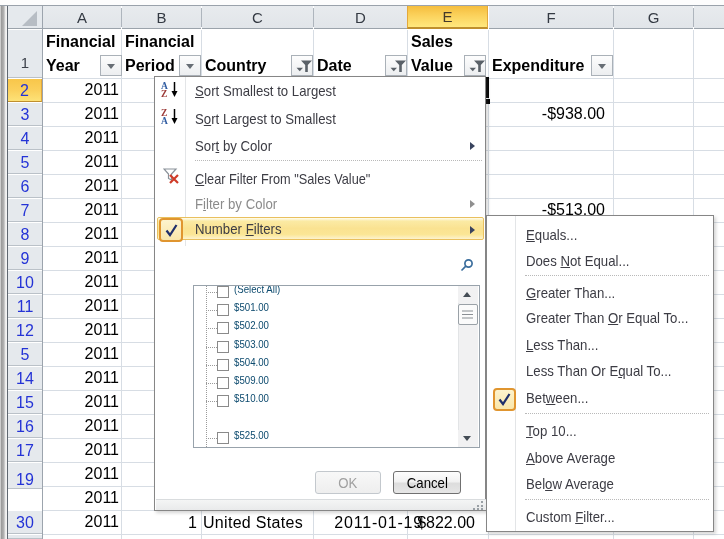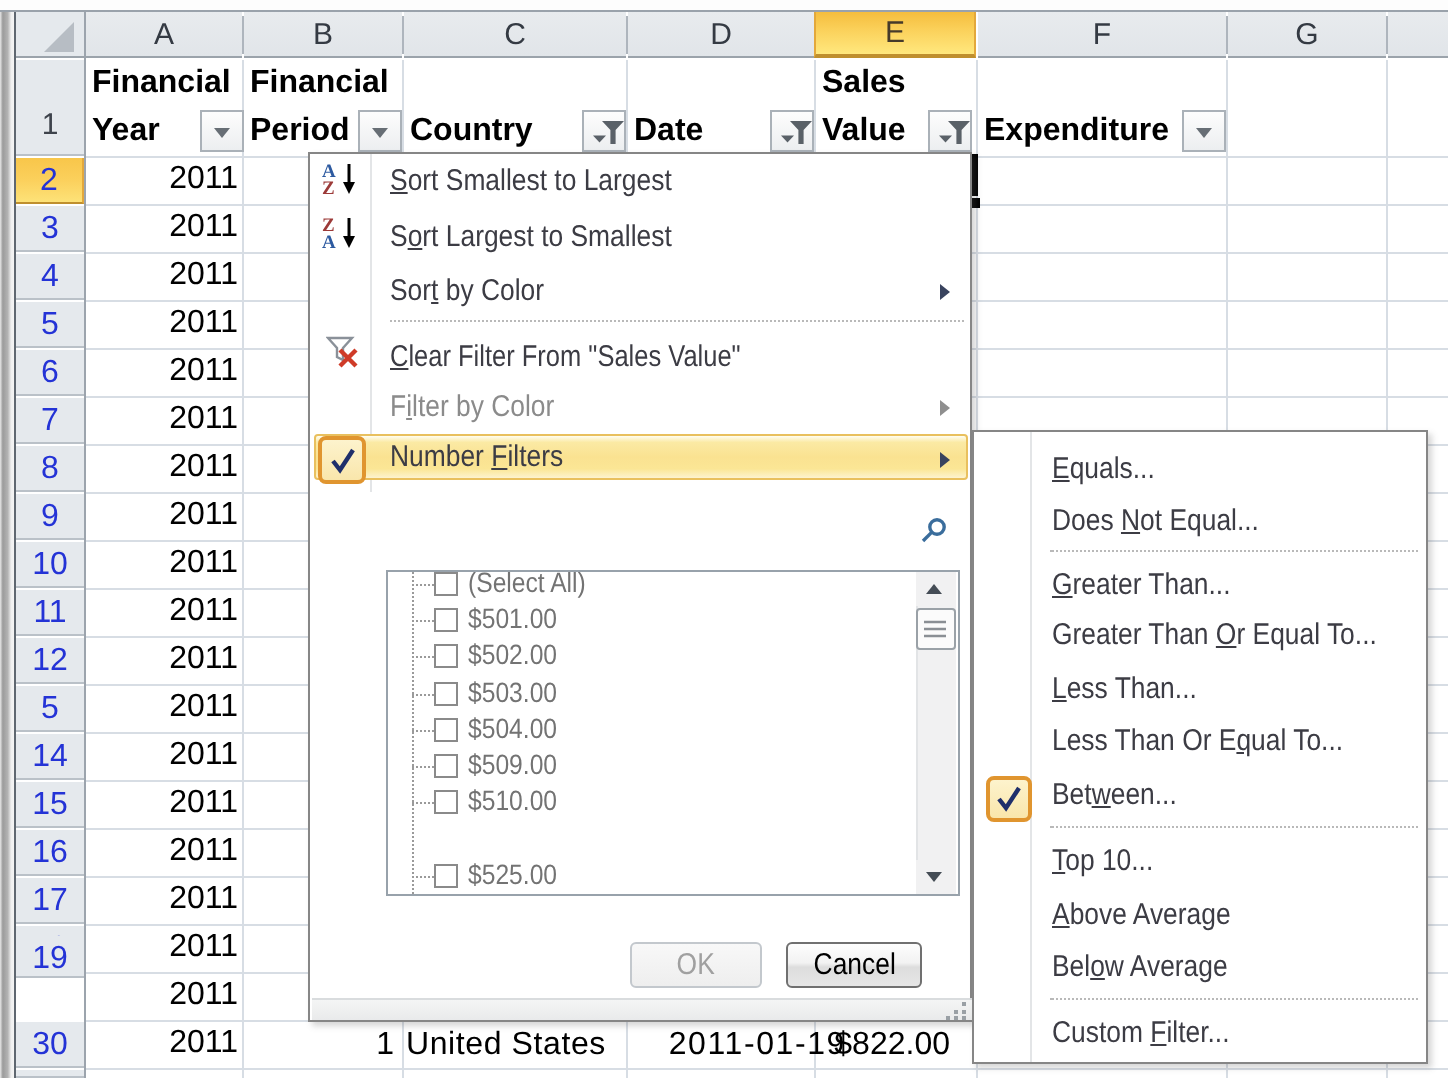--- a/index.html
+++ b/index.html
@@ -45,21 +45,21 @@
 .arrowr{width:0;height:0;border-top:4px solid transparent;border-bottom:4px solid transparent;
   border-left:5px solid #39435e;}
 .arrowr.gray2{border-left-color:#8f8f8f;}
 .hlrow{background:linear-gradient(180deg,#fffdf0 0%,#fbeaa4 15%,#fae291 50%,#fbe695 78%,#fdf3cf 100%);
   border:1px solid #e9c05e;border-radius:2px;}
 .checkbtn{background:linear-gradient(180deg,#fdf3cd 0%,#f9e6ab 100%);border:2px solid #e0952f;
   border-radius:4px;}
 .searchbox{left:39px;top:177px;width:285px;height:22px;border:1px solid #98a2ab;background:#fff;
   font-size:15px;color:#757575;line-height:20px;padding-left:4px;}
 .listbox{left:38px;top:208px;width:287px;height:163px;border:1px solid #98a2ab;background:#fff;overflow:hidden;}
-.litem{position:absolute;left:0;width:260px;height:18px;font-size:14px;color:#737373;white-space:nowrap;}
+.litem{position:absolute;left:0;width:260px;height:18px;font-size:11px;color:#0c4a6e;white-space:nowrap;}
 .cbx{position:absolute;left:23px;top:3px;width:12px;height:12px;border:1px solid #8a8a8a;background:#fff;}
 .ltext{position:absolute;left:40px;top:0px;transform:scaleX(0.88);transform-origin:0 50%;}
 .dotline{position:absolute;left:12px;top:9px;width:11px;border-top:1px dotted #9a9a9a;}
 .vdotline{position:absolute;left:12px;top:0;height:163px;border-left:1px dotted #9a9a9a;}
 .sbar{position:absolute;left:264px;top:0;width:20px;height:161px;background:#f1f1f2;border-left:1px solid #e2e4e6;}
 .sbtn{position:absolute;left:264px;width:20px;height:17px;background:#f1f1f2;}
 .sthumb{position:absolute;left:264px;top:18px;width:20px;height:21px;background:#fbfbfb;border:1px solid #9aa1a7;border-radius:2px;}
 .tria-up{position:absolute;left:5px;top:6px;width:0;height:0;border-left:4.5px solid transparent;border-right:4.5px solid transparent;border-bottom:5px solid #444c55;}
 .tria-dn{position:absolute;left:5px;top:6px;width:0;height:0;border-left:4.5px solid transparent;border-right:4.5px solid transparent;border-top:5px solid #444c55;}
 .btn{position:absolute;top:394px;height:23px;border-radius:3px;font-size:15px;text-align:center;line-height:21px;}
@@ -115,20 +115,22 @@
 <div class="abs cell rt" style="left:43px;top:297px;width:76px;">2011</div>
 <div class="abs cell rt" style="left:43px;top:321px;width:76px;">2011</div>
 <div class="abs cell rt" style="left:43px;top:345px;width:76px;">2011</div>
 <div class="abs cell rt" style="left:43px;top:369px;width:76px;">2011</div>
 <div class="abs cell rt" style="left:43px;top:393px;width:76px;">2011</div>
 <div class="abs cell rt" style="left:43px;top:417px;width:76px;">2011</div>
 <div class="abs cell rt" style="left:43px;top:441px;width:76px;">2011</div>
 <div class="abs cell rt" style="left:43px;top:465px;width:76px;">2011</div>
 <div class="abs cell rt" style="left:43px;top:489px;width:76px;">2011</div>
 <div class="abs cell rt" style="left:43px;top:513px;width:76px;">2011</div>
+<div class="abs cell rt" style="left:489px;top:105px;width:116px;">-$938.00</div>
+<div class="abs cell rt" style="left:489px;top:201px;width:116px;">-$513.00</div>
 <div class="abs cell rt" style="left:122px;top:514px;width:75px;">1</div>
 <div class="abs cell" style="left:203px;top:514px;letter-spacing:0.3px;">United States</div>
 <div class="abs cell rt" style="left:330px;top:514px;width:93px;letter-spacing:0.8px;">2011-01-19</div>
 <div class="abs cell rt" style="left:408px;top:514px;width:67px;">$822.00</div>
 <div class="abs colhdr" style="left:43px;width:78px;">A</div>
 <div class="abs colhdr" style="left:122px;width:79px;">B</div>
 <div class="abs colhdr" style="left:202px;width:111px;">C</div>
 <div class="abs colhdr" style="left:314px;width:93px;">D</div>
 <div class="abs colhdr" style="left:489px;width:124px;">F</div>
 <div class="abs colhdr" style="left:614px;width:79px;">G</div>

